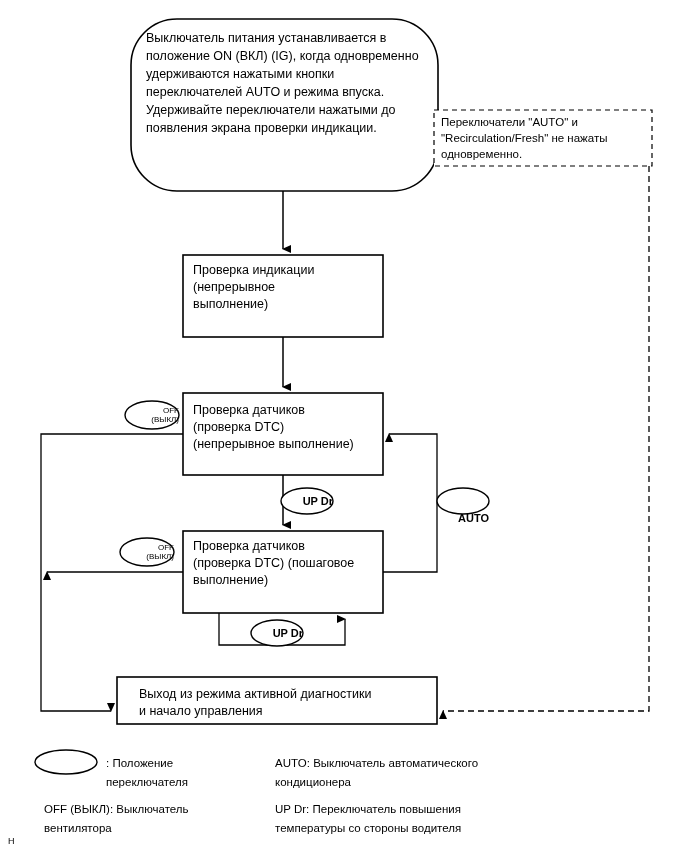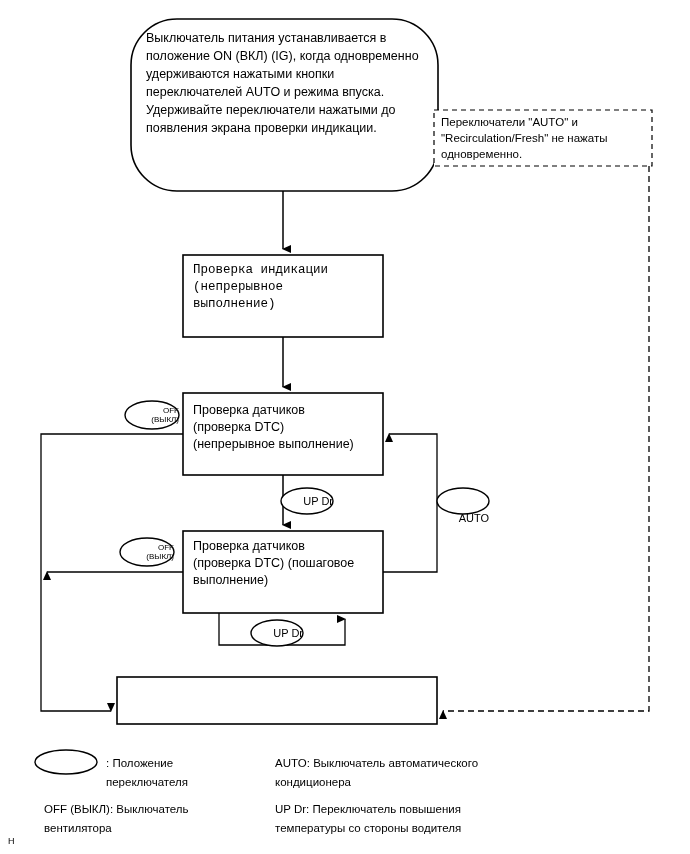--- a/index.html
+++ b/index.html
@@ -44,20 +44,21 @@
     color: #000;
     white-space: pre-line;
   }
   .oval-small {
     font-size: 8px;
     line-height: 9px;
   }
   .oval-mid {
     font-size: 11px;
     line-height: 12px;
+    font-weight: bold;
   }
   .legend-text {
     position: absolute;
     font-size: 11.5px;
     line-height: 19px;
     color: #000;
     white-space: pre-line;
   }
   .corner-mark {
     position: absolute;
@@ -125,32 +126,34 @@
     <ellipse cx="463" cy="501" rx="26" ry="13" fill="#ffffff" stroke="#000000" stroke-width="1.4"></ellipse>
     <ellipse cx="277" cy="633" rx="26" ry="13" fill="#ffffff" stroke="#000000" stroke-width="1.4"></ellipse>
 
     <ellipse cx="66" cy="762" rx="31" ry="12" fill="#ffffff" stroke="#000000" stroke-width="1.4"></ellipse>
   </svg>
 
   <div class="node-text rounded-text" style="left:146px; top:29px; width:280px;">Выключатель питания устанавливается в положение ON (ВКЛ) (IG), когда одновременно удерживаются нажатыми кнопки переключателей AUTO и режима впуска. Удерживайте переключатели нажатыми до появления экрана проверки индикации.</div>
 
   <div class="note-text" style="left:441px; top:114px; width:208px;">Переключатели "AUTO" и "Recirculation/Fresh" не нажаты одновременно.</div>
 
-  <div class="node-text" style="left:193px; top:262px; width:185px;font-family:Liberation Mono, monospace;">Проверка индикации
+  <div class="node-text" style="left:193px; top:262px; width:185px;">Проверка индикации
 (непрерывное
 выполнение)</div>
 
   <div class="node-text" style="left:193px; top:402px; width:190px;">Проверка датчиков
 (проверка DTC)
 (непрерывное выполнение)</div>
 
   <div class="node-text" style="left:193px; top:538px; width:192px;">Проверка датчиков
 (проверка DTC) (пошаговое
 выполнение)</div>
 
+  <div class="node-text" style="left:139px; top:686px; width:300px;">Выход из режима активной диагностики
+и начало управления</div>
 
   <div class="oval-label oval-small" style="left:125px; top:406px; width:54px;">OFF
 (ВЫКЛ)</div>
 
   <div class="oval-label oval-mid" style="left:281px; top:495px; width:52px;">UP Dr</div>
 
   <div class="oval-label oval-mid" style="left:437px; top:512px; width:52px;">AUTO</div>
 
   <div class="oval-label oval-small" style="left:120px; top:543px; width:54px;">OFF
 (ВЫКЛ)</div>

